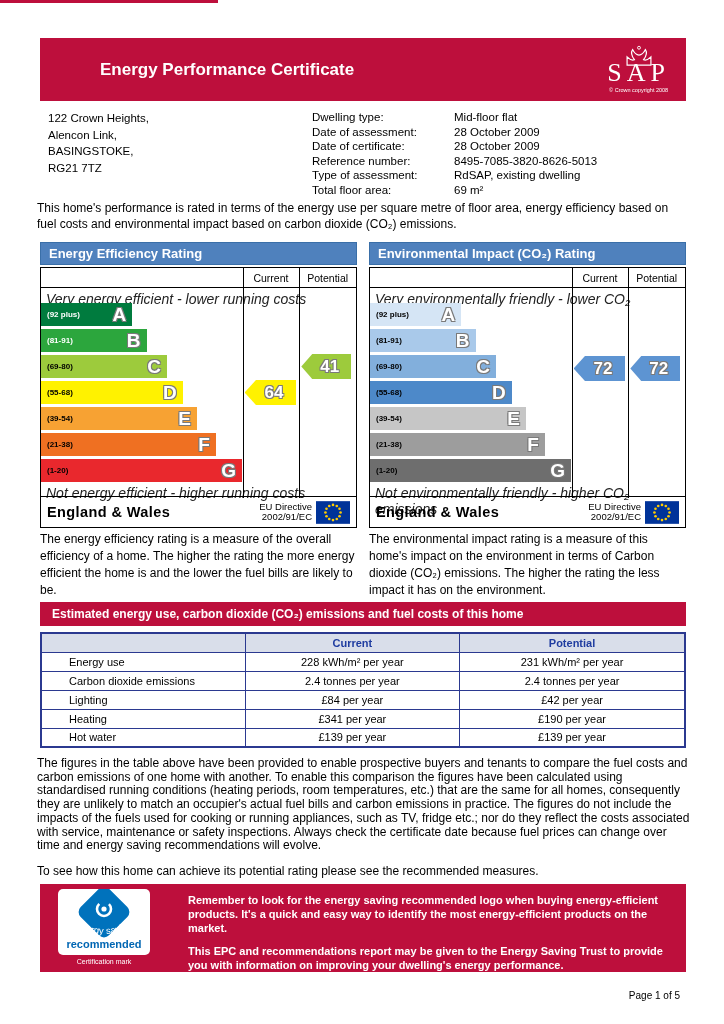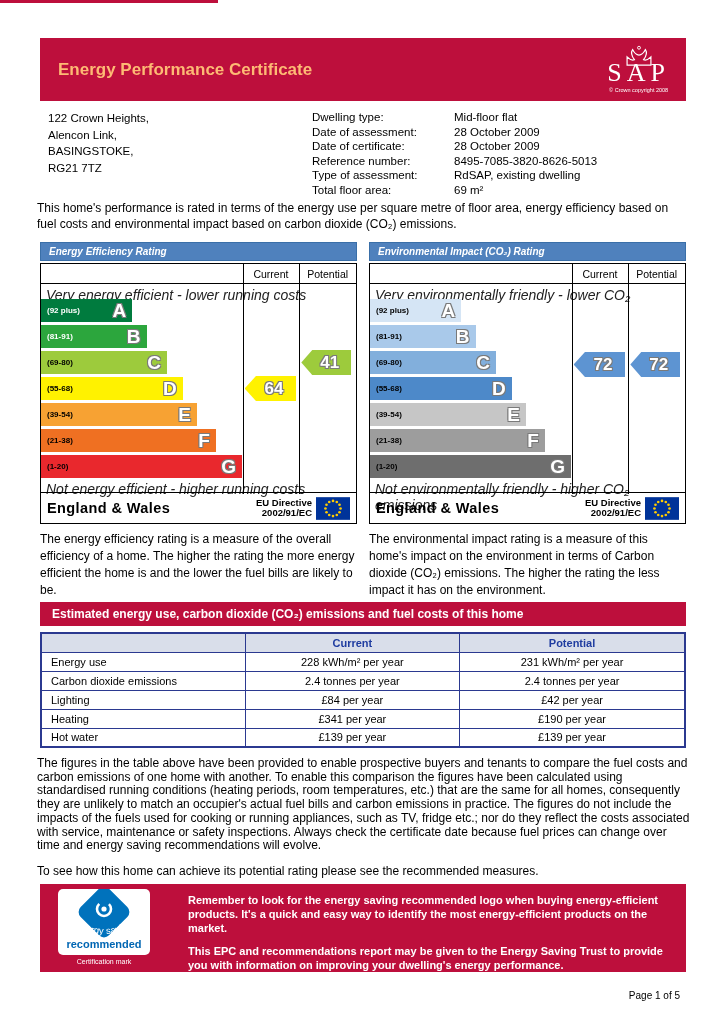--- a/index.html
+++ b/index.html
@@ -5,41 +5,41 @@
   * { margin:0; padding:0; box-sizing:border-box; }
   body { background:#fff; }
   .page { position:relative; width:724px; height:1024px; background:#fff;
           font-family:"Liberation Sans", sans-serif; color:#000; overflow:hidden; }
 
   .artifact { position:absolute; top:0; left:0; width:218px; height:3px; background:#BD0F3C; }
 
   
   .header-bar { position:absolute; left:40px; top:38px; width:646px; height:63px; background:#BD0F3C;
                 display:flex; align-items:center; justify-content:space-between; padding:0 8px 0 18px; }
-  .header-title { color:#fdba74; font-size:17px; font-weight:bold; }
+  .header-title { color:#ffffff; font-size:17px; font-weight:bold;margin-left:42px; }
   .sap { text-align:center; color:#fff; margin-right:8px; line-height:1; }
   .sap-crown { display:block; margin:0 auto -7px auto; }
   .sap-letters { font-family:"Liberation Serif", serif; font-size:26px; letter-spacing:5px; }
   .sap-copy { font-size:5.5px; margin-top:2px; white-space:nowrap; }
 
   
   .info-row { position:absolute; left:48px; top:110px; width:640px; display:flex; }
   .address { width:264px; font-size:11.5px; line-height:16.5px; }
   .details { flex:1; font-size:11.5px; }
   .detail-row { display:flex; line-height:14.6px; }
   .detail-label { width:142px; }
   .detail-value { flex:1; }
 
   .intro { position:absolute; left:37px; top:200px; width:652px; font-size:12px; line-height:16px; }
 
   
   .charts-row { position:absolute; left:40px; top:242px; width:646px; display:flex; gap:12px; }
   .chart { flex:1; }
   .chart-titlebar { background:#4F81BD; border:1px solid #3A6FA8; color:#fff; font-weight:bold;
-                    font-size:10px; padding:3px 8px; margin-bottom:2px;font-style:italic; }
+                    font-size:13px; padding:3px 8px; margin-bottom:2px; }
   .ctable { border:1px solid #000; position:relative; height:261px; background:#fff; }
   .cdiv { position:absolute; top:0; bottom:29px; width:0; border-left:1px solid #000; }
   .d1 { left:64%; } .d2 { left:82%; }
   .chead { height:20px; border-bottom:1px solid #000; position:relative; }
   .chead span { position:absolute; top:4px; font-size:10.5px; text-align:center; }
   .chead .cur { left:64%; width:18%; }
   .chead .pot { left:82%; width:18%; }
   .cgraph { padding-top:2px; }
   .ccap { font-size:14px; font-style:italic; color:#222; margin:1px 5px 2px 5px; height:10px; }
   .band { height:23px; margin-bottom:3px; display:flex; align-items:center; position:relative; }
@@ -55,35 +55,35 @@
   .arrow span { font-size:17px; font-weight:bold; color:#fff; margin-left:7px;
                 text-shadow:-1px -1px 0 #7a7a7a, 1px -1px 0 #7a7a7a, -1px 1px 0 #7a7a7a, 1px 1px 0 #7a7a7a; }
   .cur-arrow { left:calc(64% + 2px); width:calc(18% - 5px); }
   .pot-arrow { left:calc(82% + 2px); width:calc(18% - 7px); }
   .c0 .cur-arrow { top:112px; }
   .c0 .pot-arrow { top:86px; }
   .c1 .cur-arrow, .c1 .pot-arrow { top:88px; }
   .cfoot { position:absolute; left:0; right:0; bottom:0; height:29px; border-top:1px solid #000;
            display:flex; align-items:center; padding:15px 6px; }
   .region { font-weight:bold; font-size:14.5px; letter-spacing:.4px; flex:1; }
-  .directive { text-align:right; font-size:9.5px; line-height:10.5px; margin-right:4px;font-weight:bold; }
+  .directive { text-align:right; font-size:9.5px; line-height:10.5px; margin-right:4px; }
   .euflag { width:34px; height:23px; flex:0 0 auto; }
 
   .desc-row { position:absolute; left:40px; top:531px; width:646px; display:flex; gap:12px;
               font-size:12px; line-height:17px; }
   .desc { flex:1; }
 
   .section-bar { position:absolute; left:40px; top:602px; width:646px; background:#BD0F3C;
                  color:#fff; font-weight:bold; font-size:12px; padding:5px 12px; }
 
   .etable { position:absolute; left:40px; top:632px; width:646px; border-collapse:collapse;
             font-size:11px; border:2px solid #2B3990; }
   .etable th, .etable td { border:1px solid #2B3990; height:19px; text-align:center; }
   .etable th { background:#D9DEEA; color:#1F3CA0; font-weight:bold; }
-  .etable td.lbl { text-align:left; padding-left:9px; }
+  .etable td.lbl { text-align:left; padding-left:27px; }
 
   .notes   { position:absolute; left:37px; top:757px; width:654px; font-size:12px; line-height:13.7px; }
   .notes-2 { position:absolute; left:37px; top:864px; width:654px; font-size:12px; }
 
   .est-box { position:absolute; left:40px; top:884px; width:646px; height:88px; background:#BD0F3C; color:#fff; }
   .est-text { position:absolute; left:148px; top:9px; right:14px; font-size:11px; font-weight:bold; line-height:14px; }
   .est-p2 { margin-top:9px; }
   .est-card { position:absolute; left:18px; top:5px; width:92px; height:66px; background:#fff;
               border-radius:5px; overflow:hidden; }
   .est-diamond { position:absolute; left:26px; top:3px; width:40px; height:40px; background:#0072BC;

